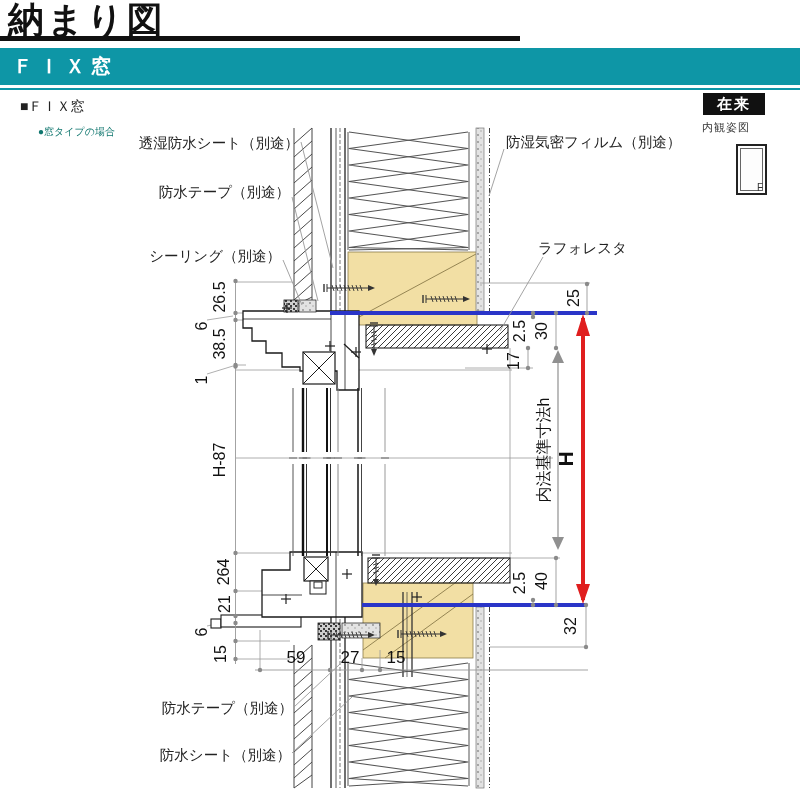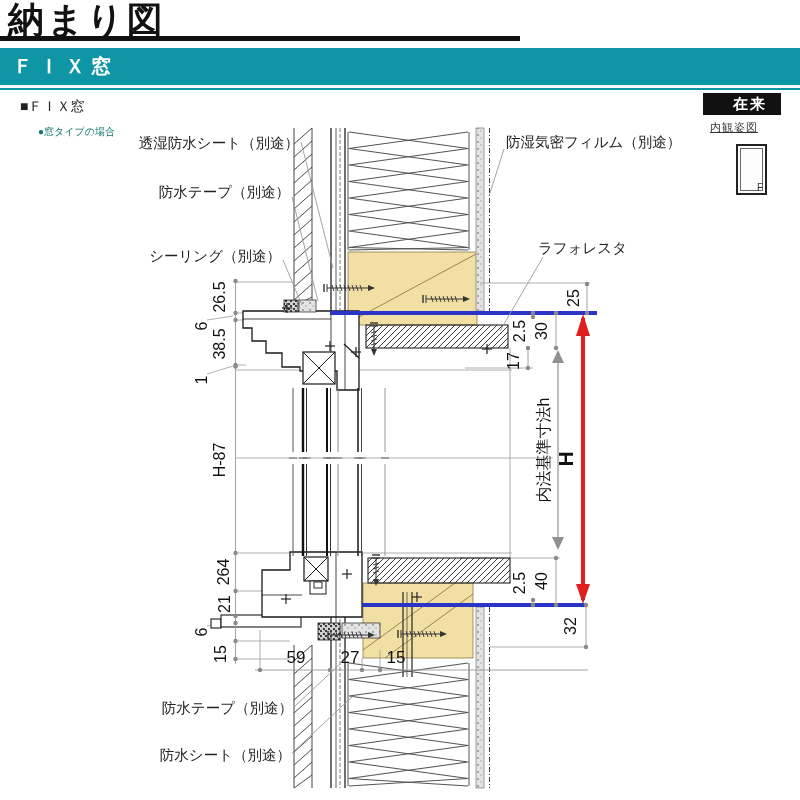--- a/index.html
+++ b/index.html
@@ -6,22 +6,22 @@
     font-family:"Liberation Sans","DejaVu Sans",sans-serif;}
   .abs{position:absolute;}
   #page-title{left:8px;top:-4px;font-size:36px;font-weight:bold;color:#111;letter-spacing:3px;}
   #title-underline{left:0;top:36px;width:520px;height:5px;background:#111;}
   #banner{left:0;top:48px;width:800px;height:37px;}
   #banner-label{margin-left:13px;line-height:37px;font-size:20px;font-weight:bold;color:#fff;letter-spacing:6px;}
   #banner-rule{left:0;top:88px;width:800px;height:2px;}
   #section-heading{left:20px;top:98px;font-size:14px;color:#222;}
   #section-subheading{left:38px;top:125px;font-size:10px;color:#0f766e;font-family:Liberation Mono, monospace;}
   #method-badge{left:703px;top:93px;width:62px;height:22px;background:#111;color:#fff;
-    font-size:15px;font-weight:bold;text-align:center;line-height:22px;letter-spacing:2px;padding-left:16px;}
-  #elevation-caption{left:702px;top:120px;width:64px;font-size:11px;color:#333;text-align:center;letter-spacing:1px;text-decoration:underline;}
+    font-size:15px;font-weight:bold;text-align:center;line-height:22px;letter-spacing:2px;}
+  #elevation-caption{left:702px;top:120px;width:64px;font-size:11px;color:#333;letter-spacing:1px;}
   #elevation-icon{left:736px;top:144px;width:27px;height:47px;border:2px solid #222;background:#fdfdfd;}
   #elevation-icon .inner{position:absolute;left:2px;top:2px;right:2px;bottom:2px;border:1px solid #666;}
   #elevation-mark{position:absolute;right:2px;bottom:0px;font-size:10px;color:#333;}
   svg text{font-family:"Liberation Sans","DejaVu Sans",sans-serif;}
   .dim{font-size:16px;fill:#111;}
   .dimh{font-size:17px;fill:#111;}
   .callout{font-size:14.5px;fill:#222;}
 </style>
 </head>
 <body>

